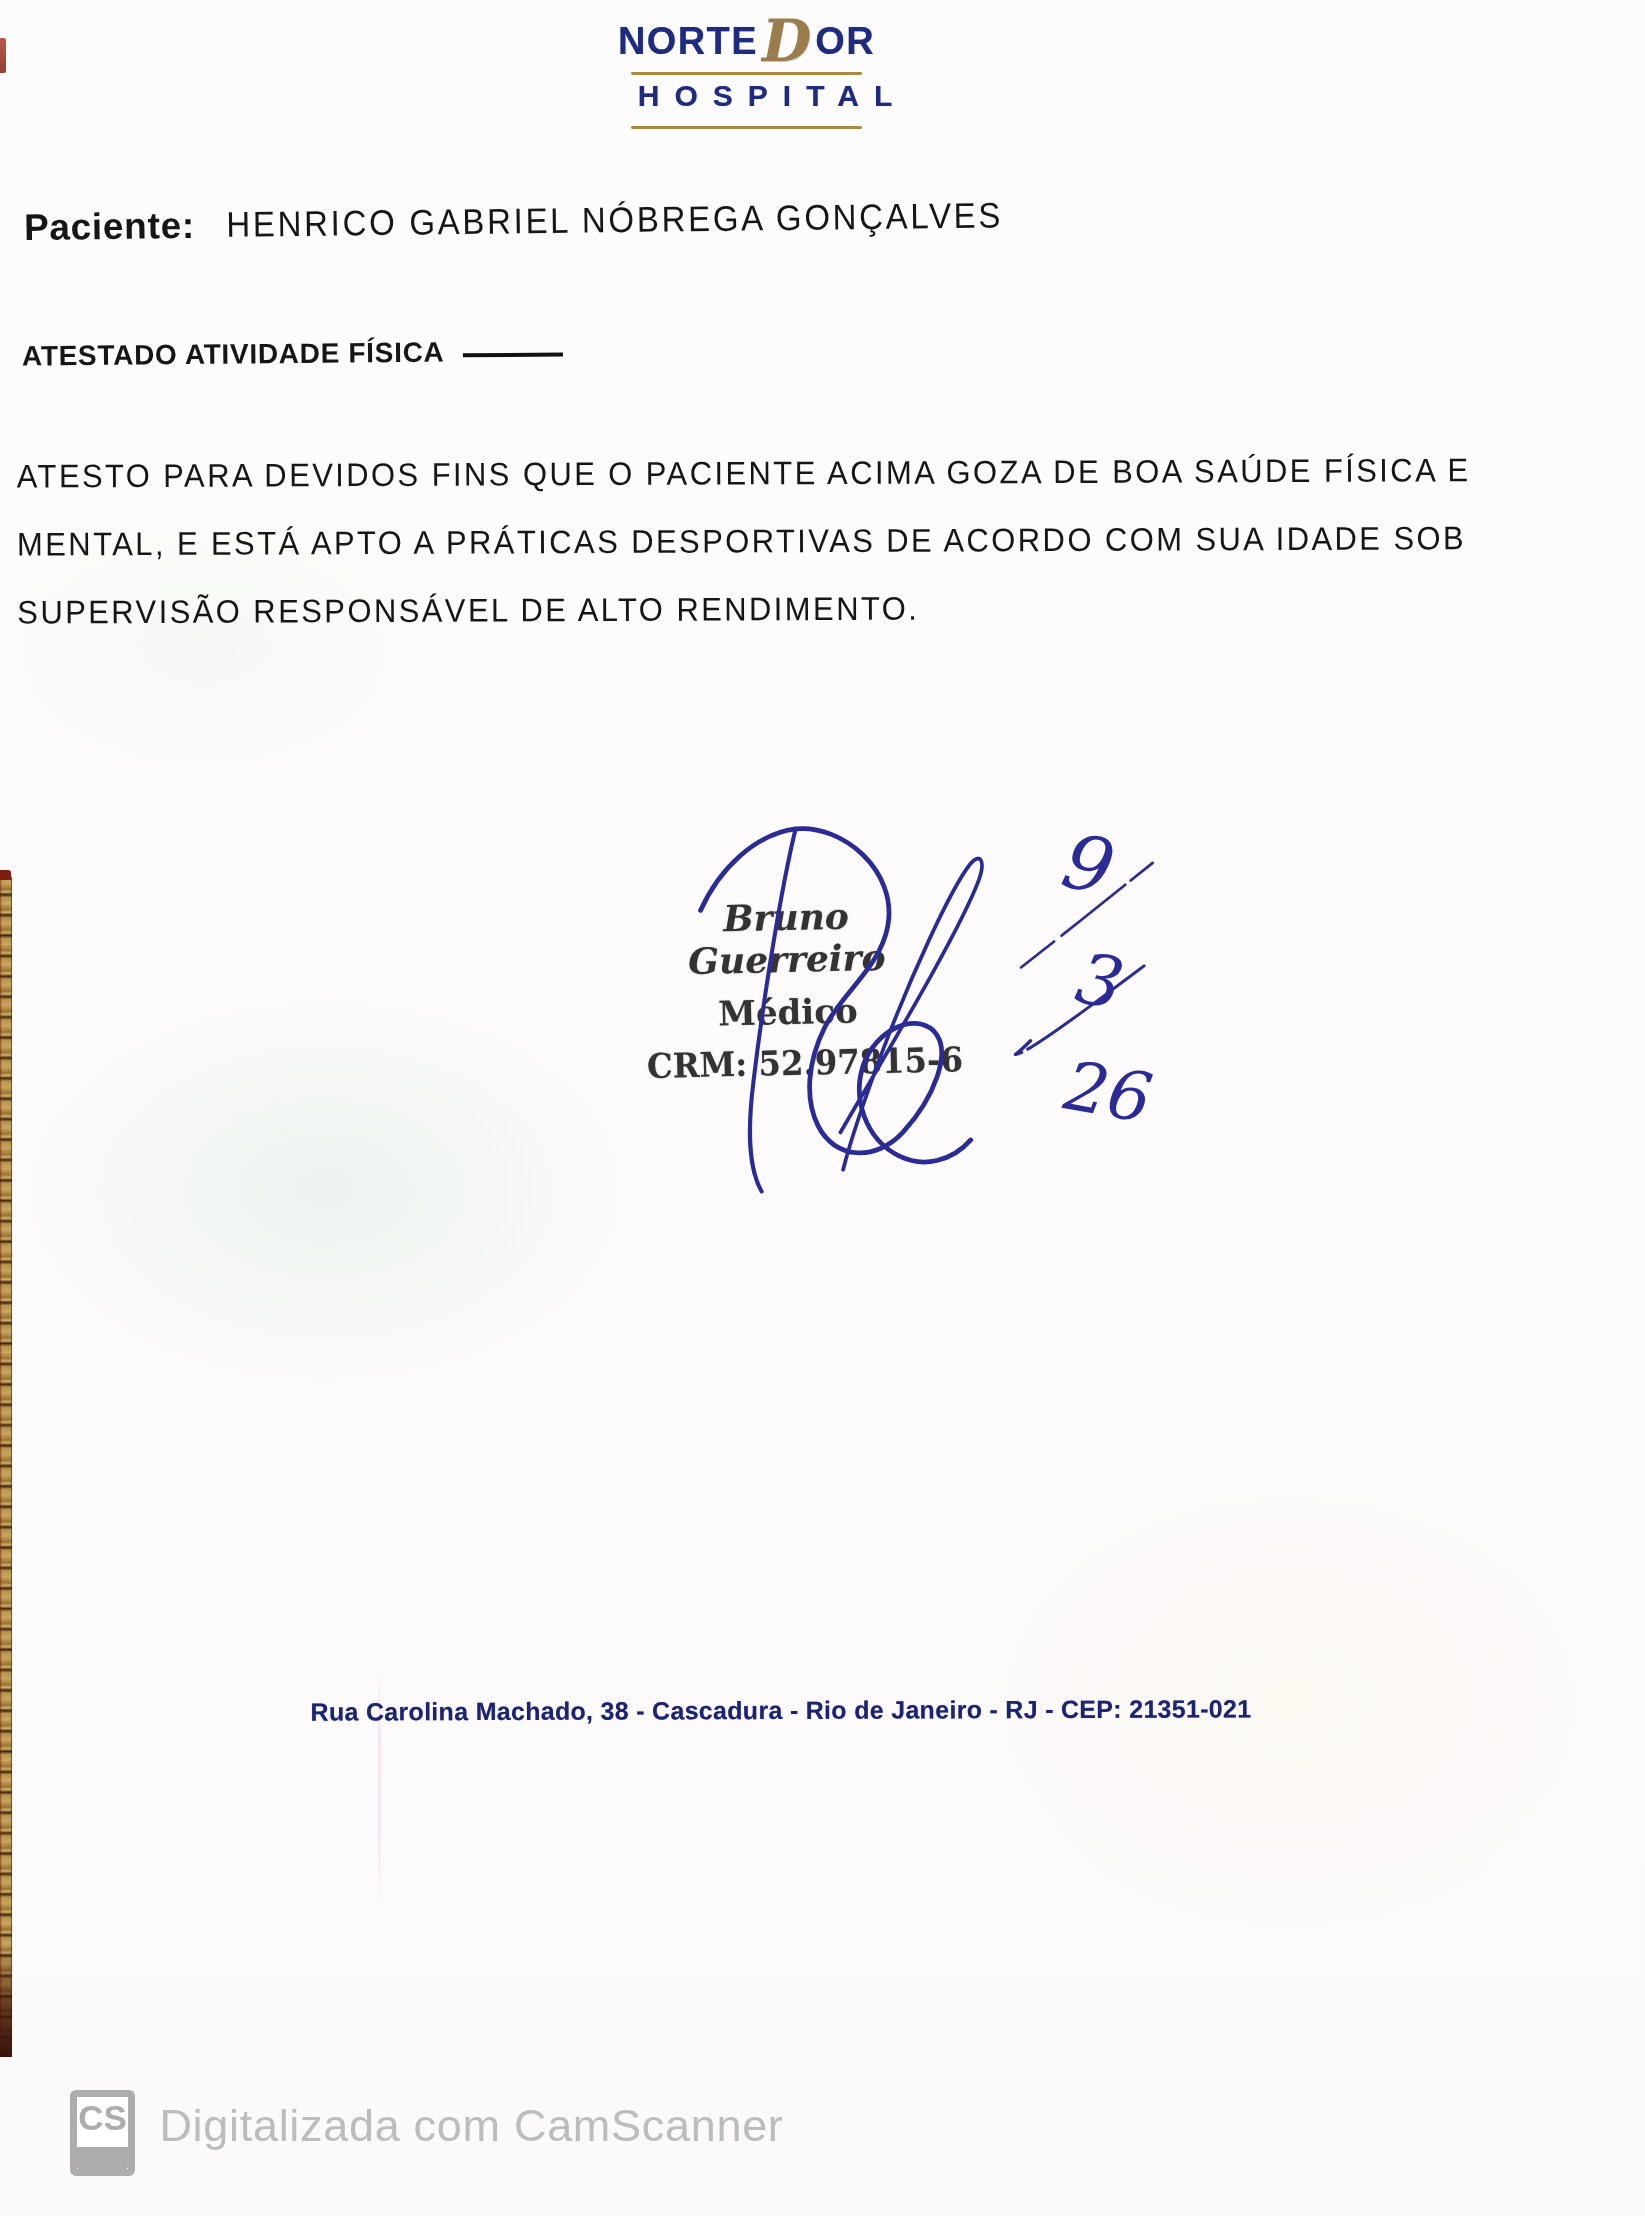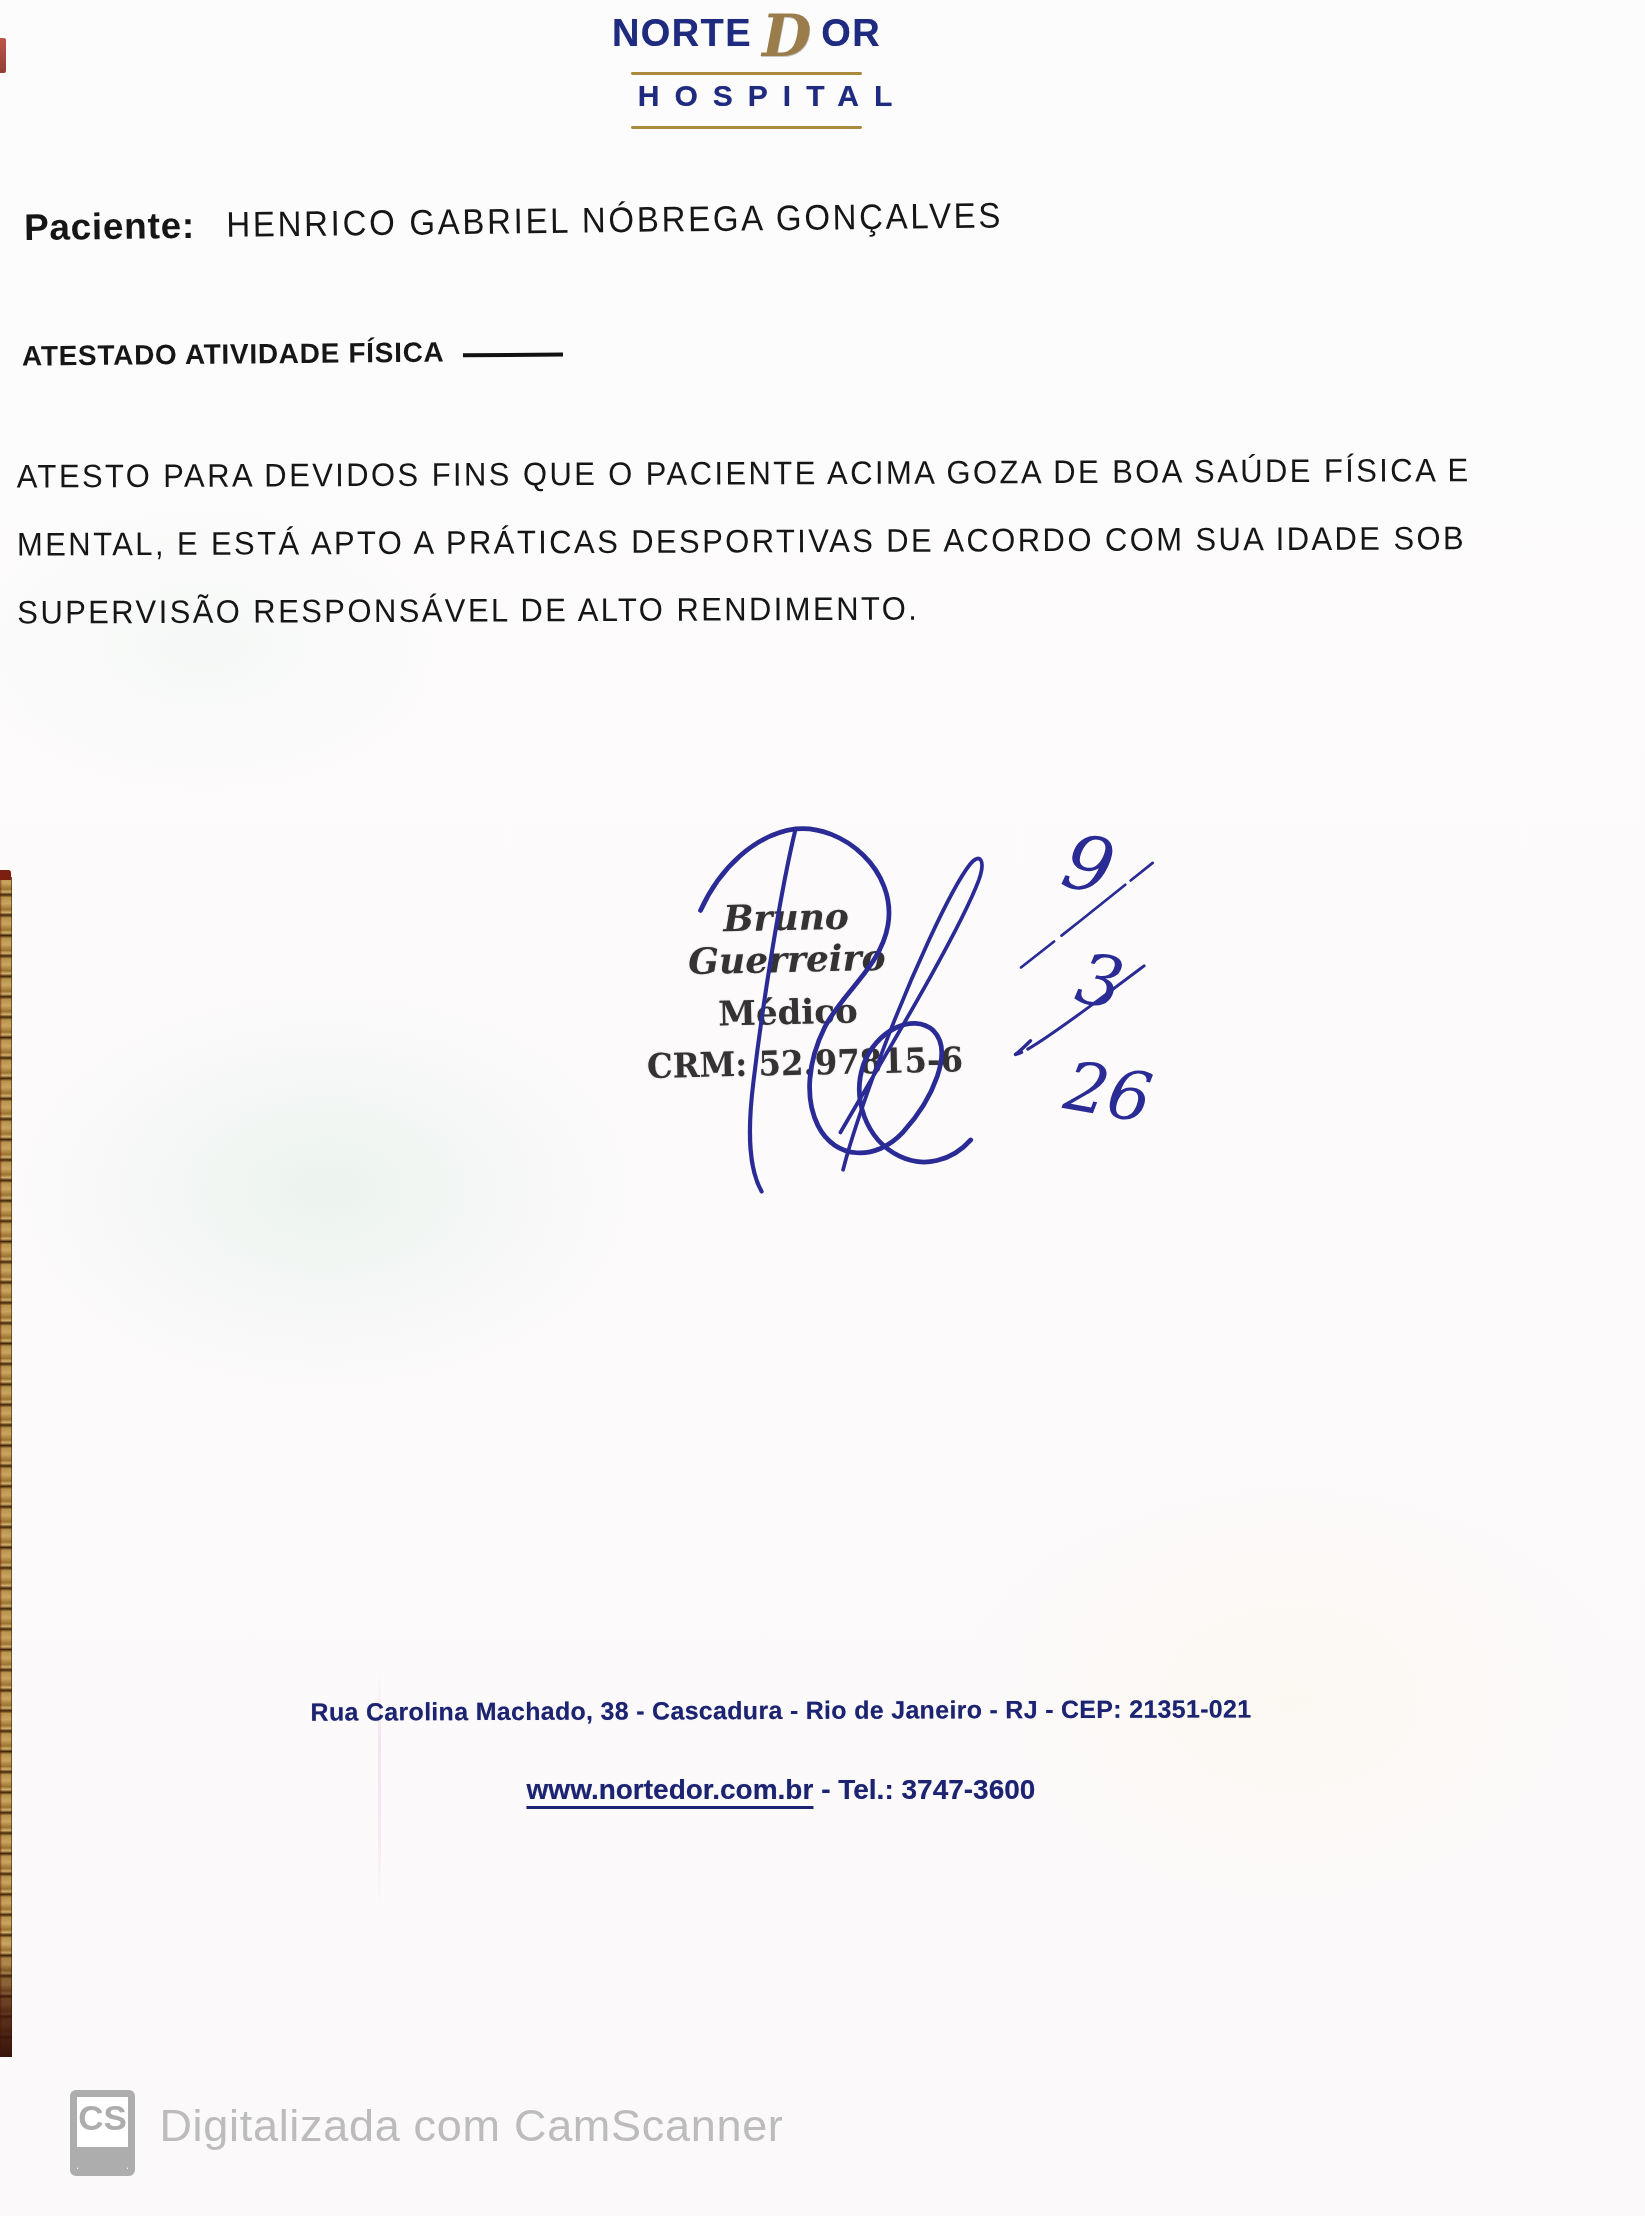--- a/index.html
+++ b/index.html
@@ -17,21 +17,21 @@
       radial-gradient(340px 204px at 204px 645px, rgba(210,235,220,0.18), rgba(210,235,220,0) 70%),
       radial-gradient(475px 340px at 1290px 1698px, rgba(250,244,215,0.25), rgba(250,244,215,0) 70%),
       linear-gradient(180deg, #fdfcfc 0%, #fcfafb 55%, #fbf9fa 100%);
   }
   .pink-streak {
     position: absolute; left: 378px; top: 1672px; width: 3.4px; height: 231px;
     background: linear-gradient(180deg, rgba(231,170,205,0) 0%, rgba(231,170,205,0.28) 30%, rgba(231,170,205,0.22) 70%, rgba(231,170,205,0) 100%);
   }
   
   .logo { position: absolute; left: 631px; top: 12.2px; width: 231px; text-align: center; }
-  .logo-line1 { display: flex; justify-content: center; gap: 10px; height: 58px; }
+  .logo-line1 { display: flex; align-items: center; justify-content: center; gap: 4px; height: 58px; }
   .logo-norte, .logo-or {
     font-weight: bold; font-size: 38px; letter-spacing: 1.4px; color: #1f2b7e;
     text-shadow: 0 0 0.7px rgba(31,43,126,.6);
   }
   .logo-d {
     font-family: "DejaVu Serif", serif; font-style: italic; font-weight: bold;
     font-size: 57px; line-height: 48px; color: #9b7d4c;
     text-shadow: 0.7px 0.7px 0 rgba(150,150,150,.55);
   }
   .logo-rule { height: 3.4px; background: #ab8a3e; border-radius: 1.4px; margin: 1.4px 0 4.1px 0; }
@@ -153,21 +153,20 @@
       <path d="M 506 392 C 514 386, 520 380, 528 372" stroke-width="5"></path>
     </g>
     <g fill="#2b2b96" font-family="DejaVu Serif, serif" font-style="italic">
       <text x="578" y="148" font-size="112" transform="rotate(14 600 110)">9</text>
       <text x="598" y="318" font-size="104" transform="rotate(12 620 280)">3</text>
       <text x="580" y="478" font-size="100" transform="rotate(10 620 440)">26</text>
     </g>
   </svg>
 
   <div class="footer-address">Rua Carolina Machado, 38 - Cascadura - Rio de Janeiro - RJ - CEP: 21351-021</div>
-  <div class="footer-web"><span class="site">www.nortedor.com.br</span><span> - Tel.: 3747-3600</span></div>
 
   <div class="cs-wrap">
     <div class="cs-icon">
       <div class="cs-letters">CS</div>
       <div class="cs-base"></div>
     </div>
     <div class="cs-text">Digitalizada com CamScanner</div>
   </div>
 
   <div class="wood-strip"></div>

